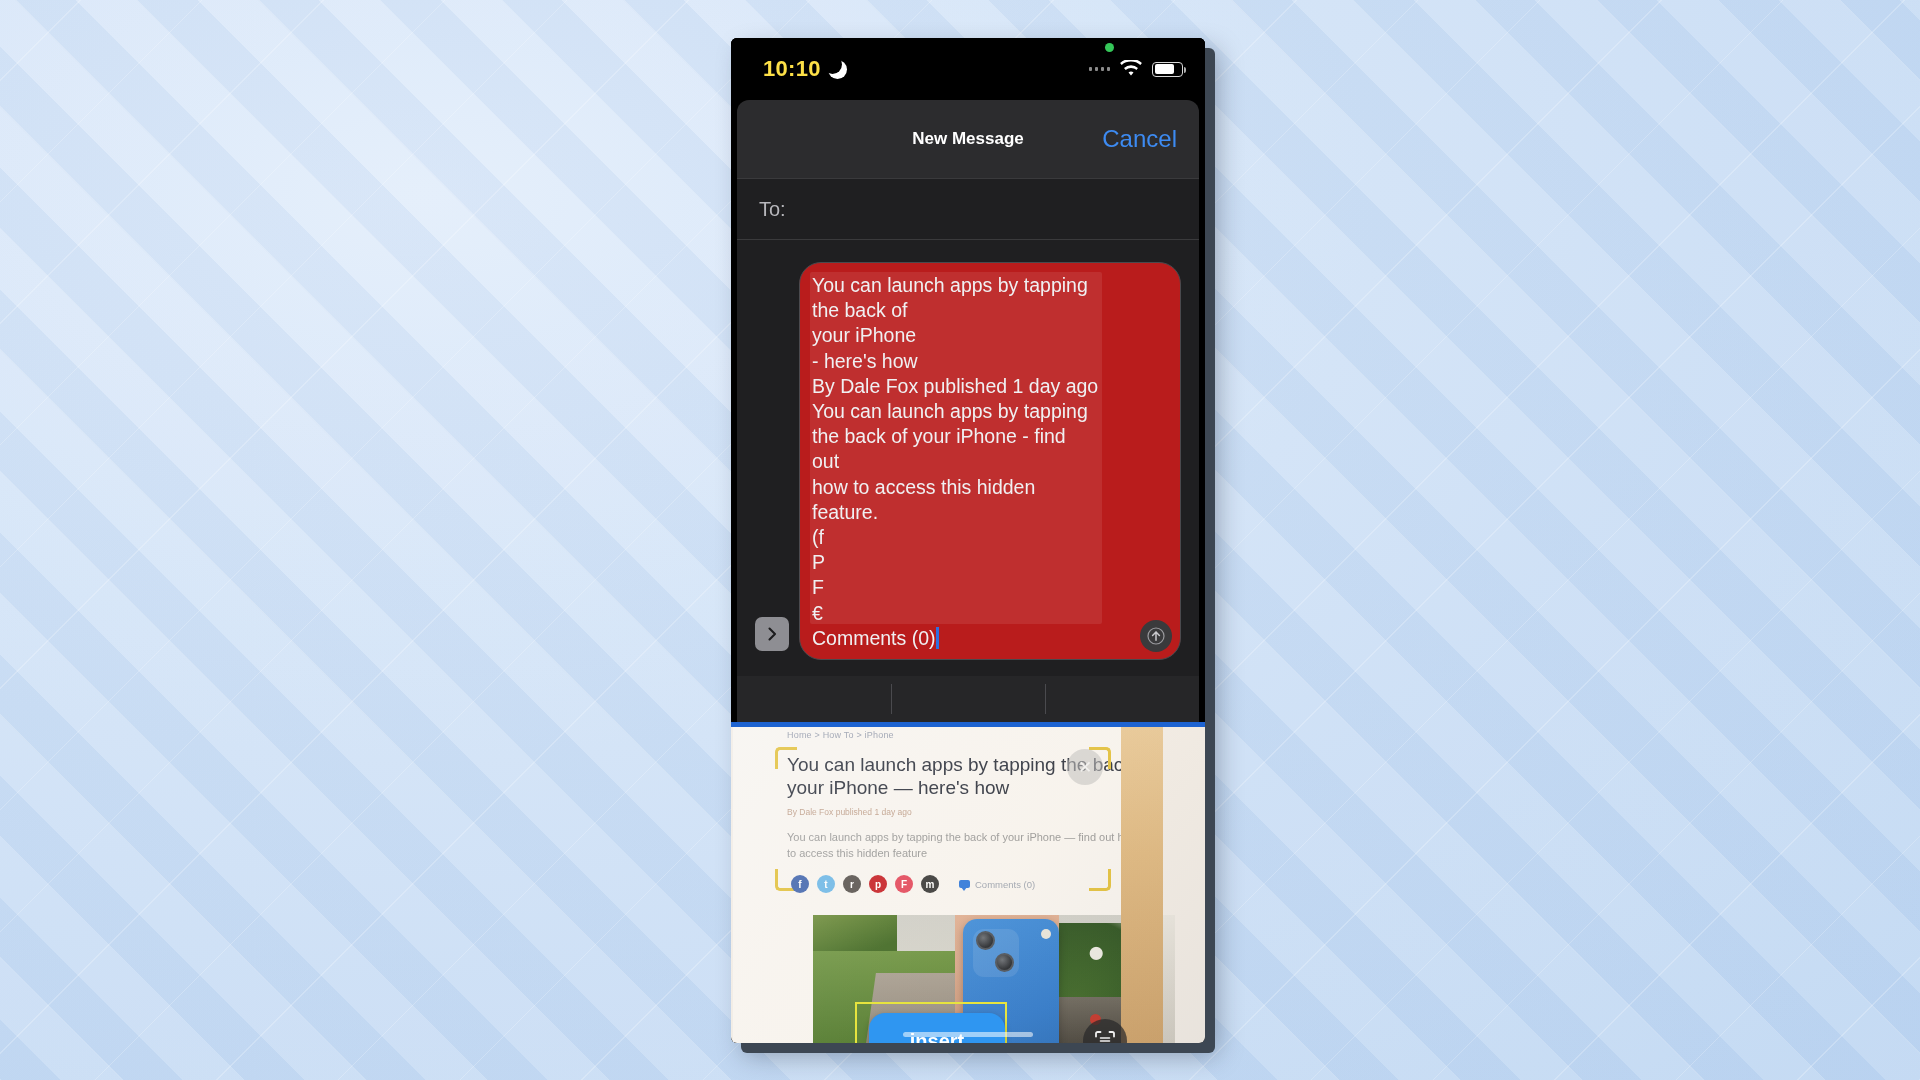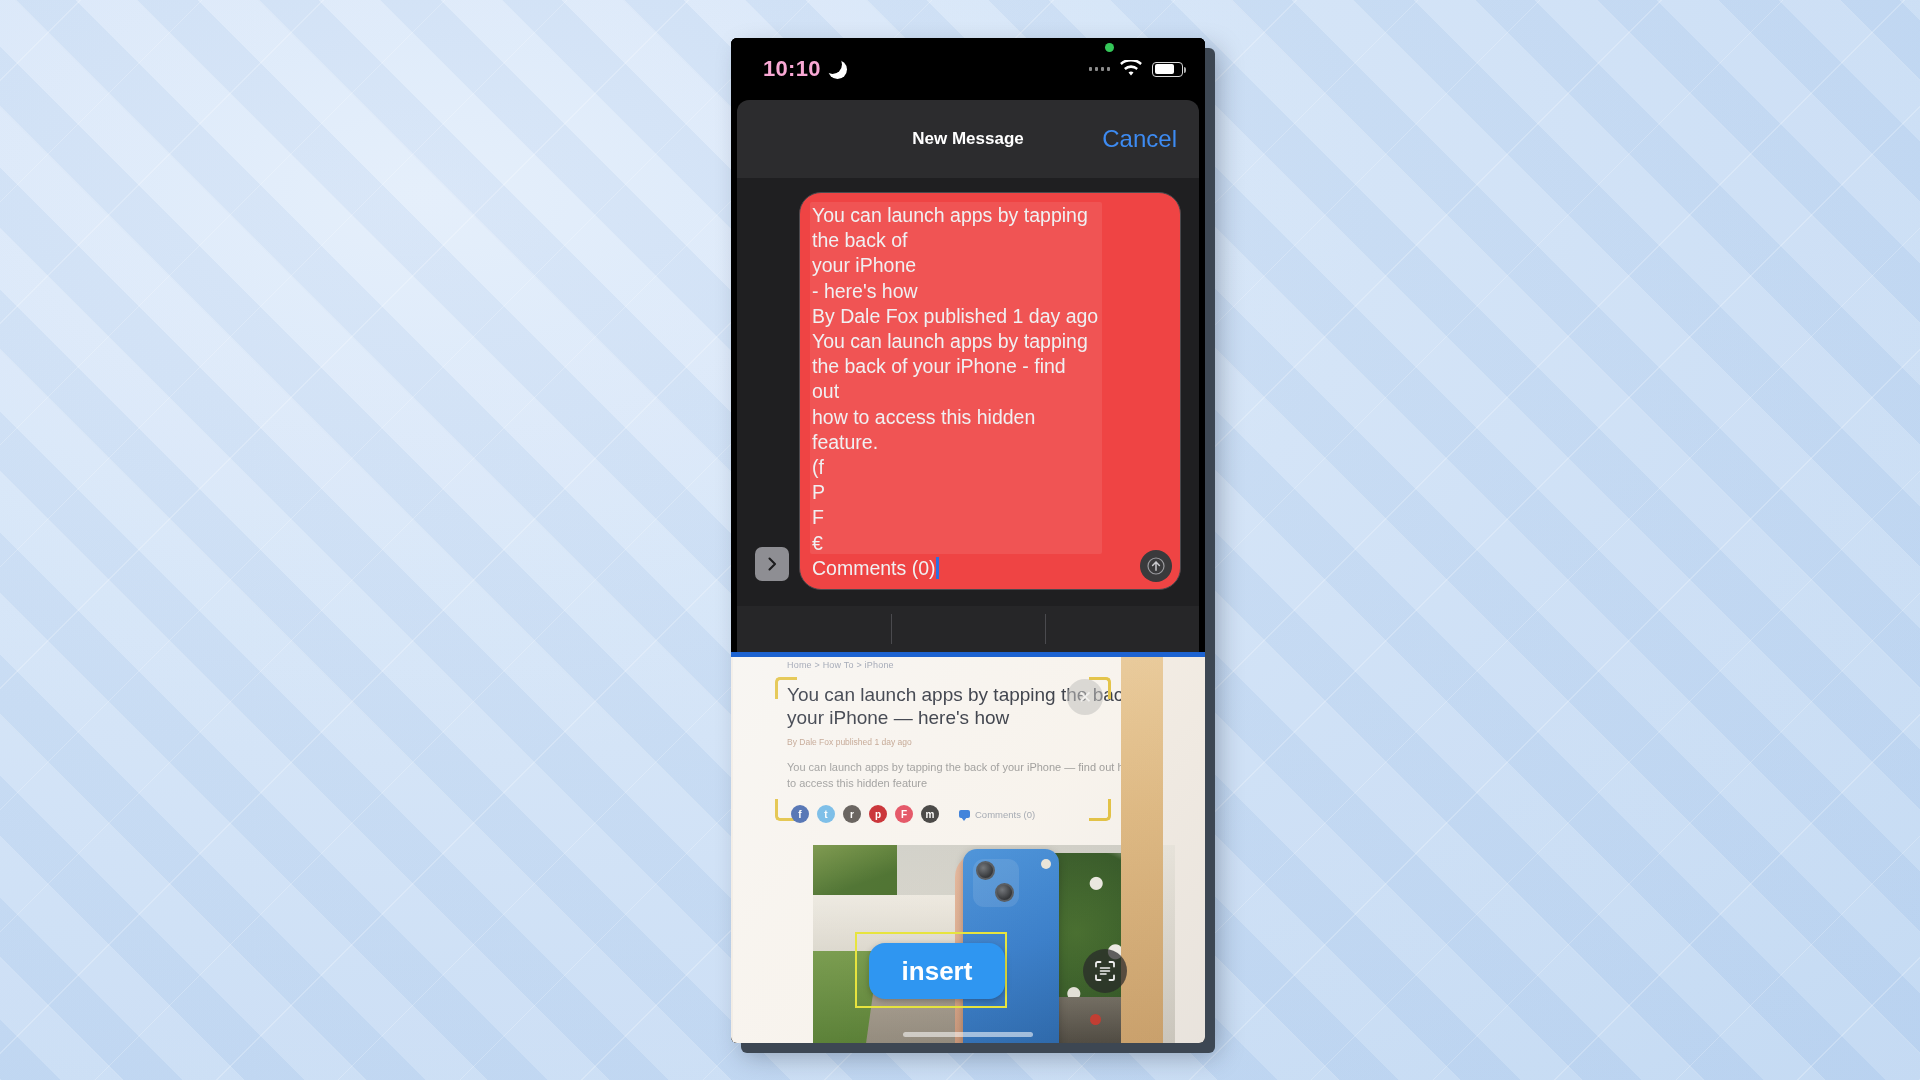--- a/index.html
+++ b/index.html
@@ -61,21 +61,21 @@
   
   #status-bar {
     position: relative;
     height: 62px;
     flex: 0 0 62px;
     background: #000;
     display: flex;
     align-items: center;
     justify-content: space-between;
     padding: 0 22px 0 32px;
-    color: #f9a8d4;
+    color: #fde047;
   }
   .status-left {
     display: flex;
     align-items: center;
     gap: 7px;
     font-size: 22px;
     font-weight: bold;
     letter-spacing: 0.3px;
   }
   .moon-icon { display: inline-block; width: 19px; height: 19px; position: relative; }
@@ -205,23 +205,24 @@
     cursor: pointer;
     border: none;
   }
   #expand-button svg { display: block; }
 
   #message-bubble {
     flex: 1 1 auto;
     min-height: 330px;
     border: 1.5px solid #4a4a4e;
     border-radius: 22px;
-    background: #ef4444;
+    background: #b91c1c;
     position: relative;
     padding: 10px 46px 8px 12px;
+    margin-top: 8px;
   }
 
   #message-text {
     position: relative;
     color: #f0f0f2;
     font-size: 19.5px;
     line-height: 25.2px;
     white-space: pre-wrap;
     word-break: break-word;
     width: fit-content;
@@ -537,21 +538,21 @@
   }
   #insert-button {
     position: absolute;
     left: 136px;
     top: 286px;
     width: 136px;
     height: 56px;
     border-radius: 16px;
     background: #2b97f5;
     color: #ffffff;
-    font-size: 26px;
+    font-size: 20px;
     font-weight: bold;
     display: flex;
     align-items: center;
     justify-content: center;
     border: none;
     cursor: pointer;
     font-family: inherit;
     z-index: 7;
     box-shadow: 0 2px 6px rgba(0,0,0,0.25);
   }
@@ -616,20 +617,23 @@
       </div>
     </div>
 
     <div id="compose-sheet">
 
       <div id="sheet-header">
         <div id="sheet-title">New Message</div>
         <button id="cancel-button">Cancel</button>
       </div>
 
+      <div id="to-field-row">
+        <span id="to-label">To:</span>
+      </div>
 
       <div id="message-area">
 
         <button id="expand-button">
           <svg width="16" height="16" viewBox="0 0 16 16">
             <path d="M5.5 2.5 L11 8 L5.5 13.5" stroke="#1c1c1e" stroke-width="2.1" fill="none" stroke-linecap="round" stroke-linejoin="round"></path>
           </svg>
         </button>
 
         <div id="message-bubble">

